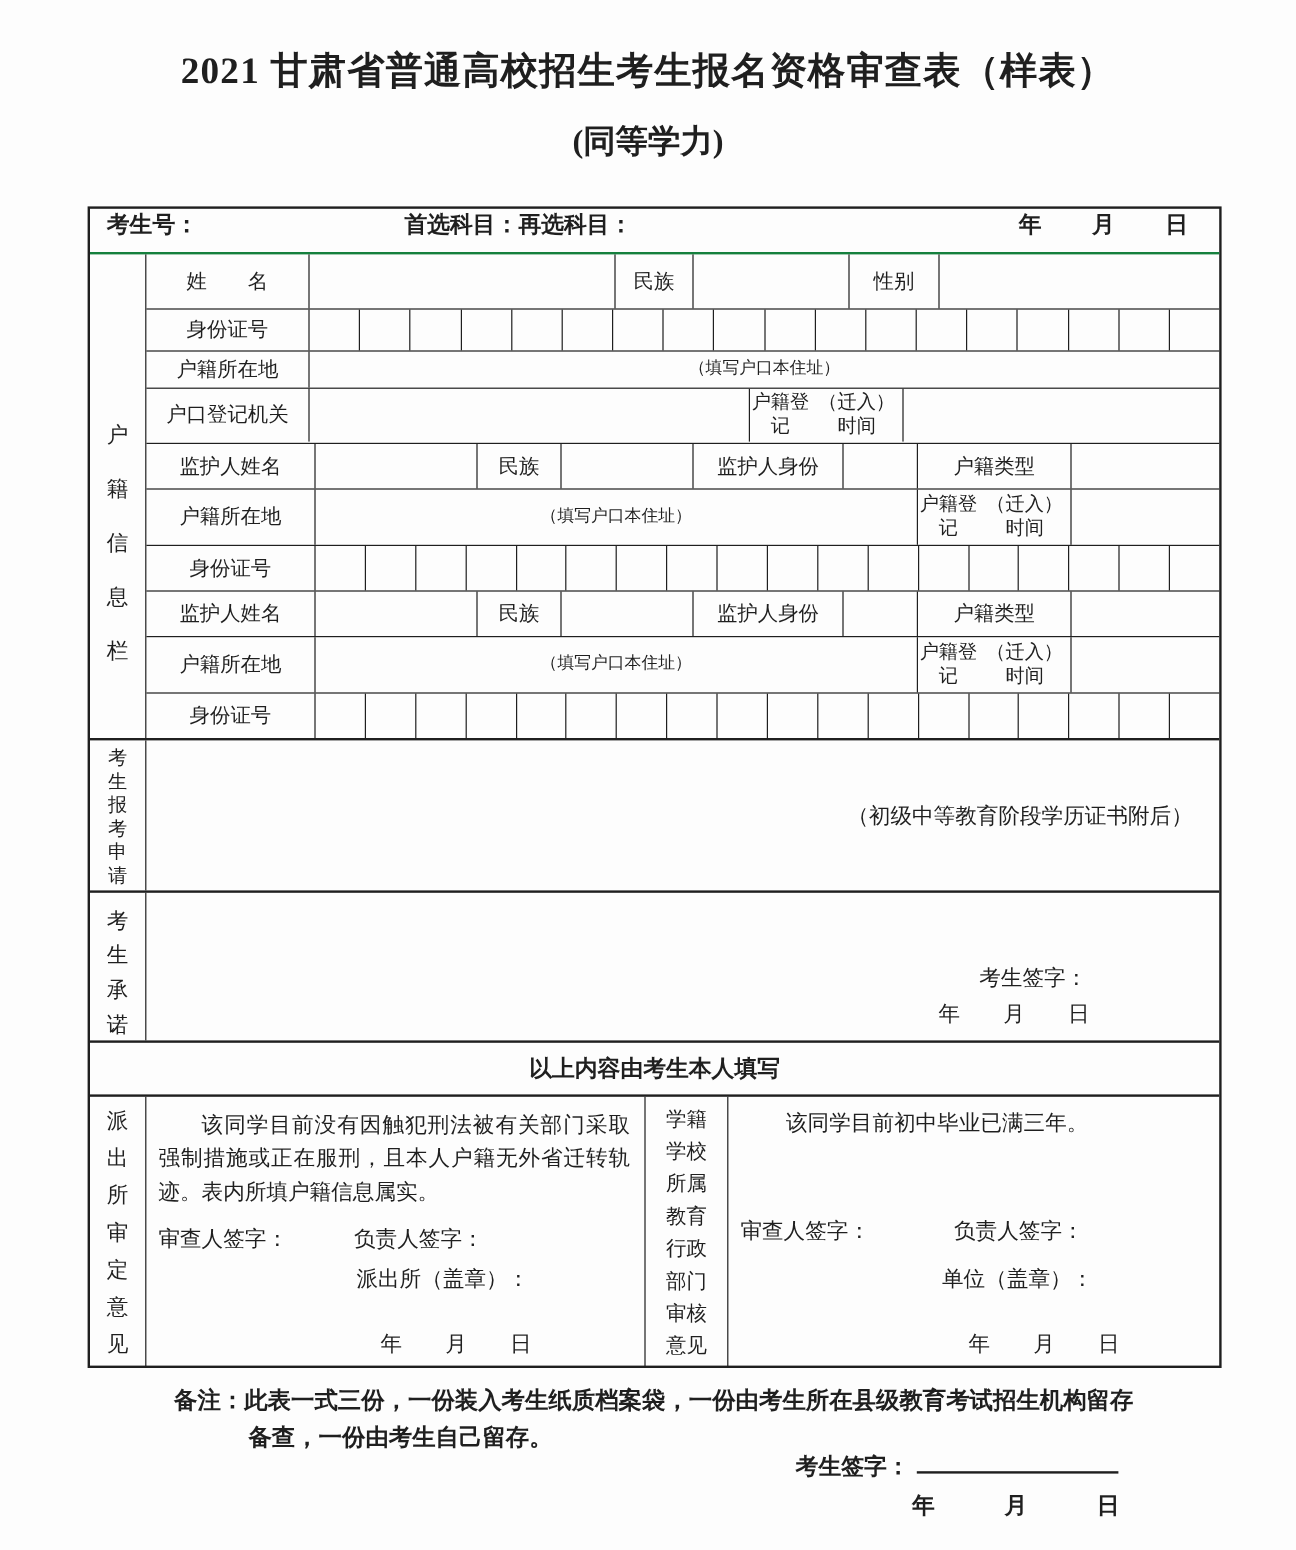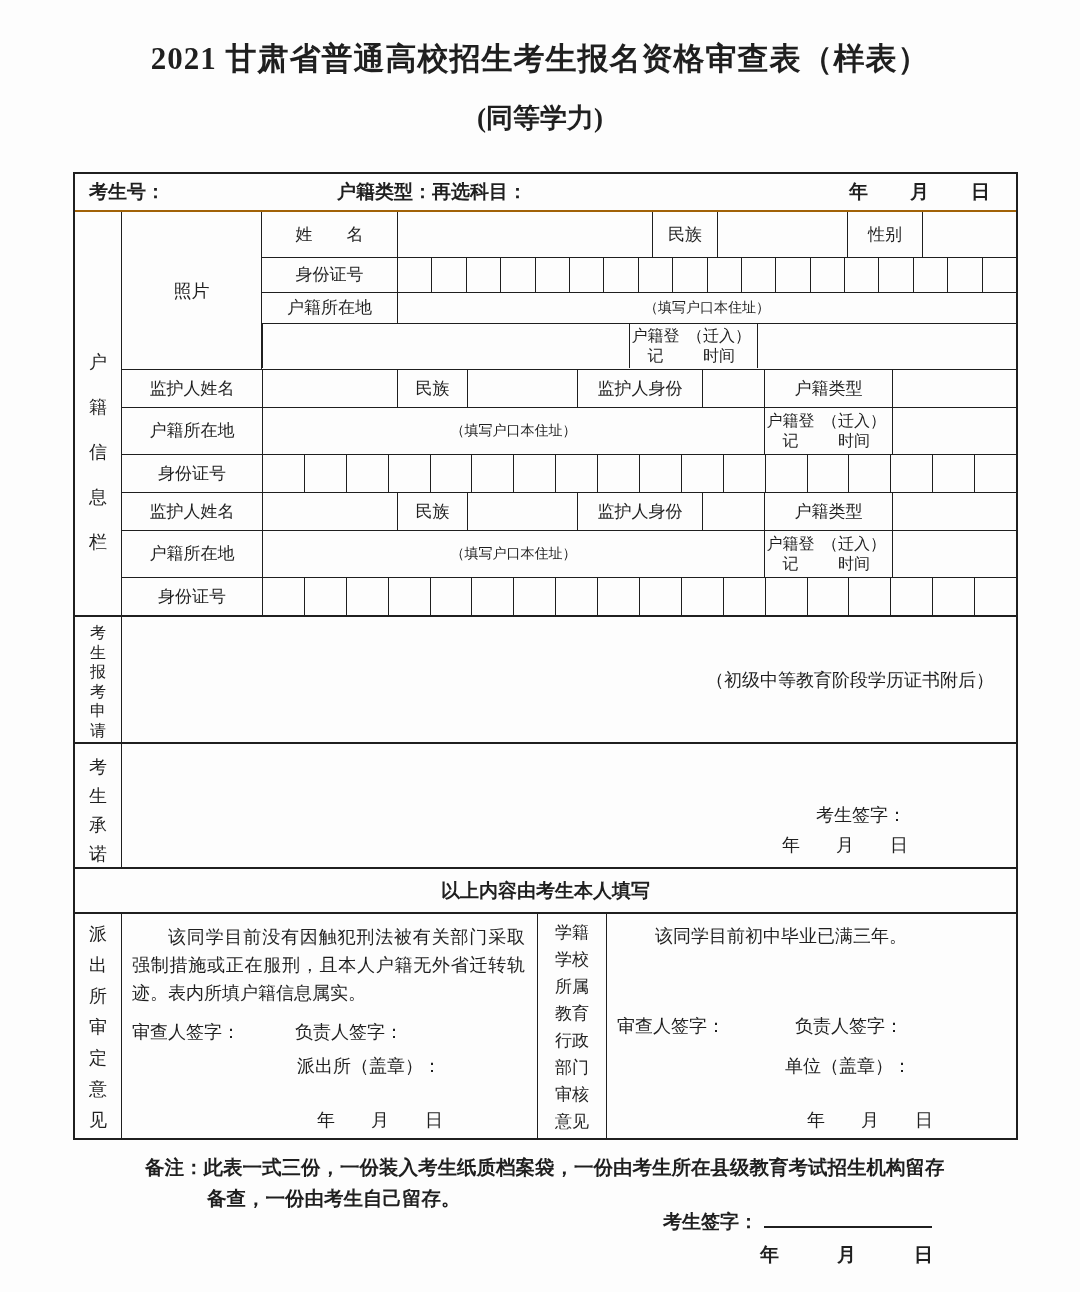--- a/index.html
+++ b/index.html
@@ -7,21 +7,21 @@
     font-family:"Liberation Serif","DejaVu Serif",serif; }
   .page { position:relative; width:1080px; height:1292px; overflow:hidden; }
 
   .title { text-align:center; margin-top:38px; font-size:31px; font-weight:bold; letter-spacing:1px; }
   .subtitle { text-align:center; margin-top:20px; font-size:27px; font-weight:bold; }
 
   .ftable { position:absolute; left:73px; top:172px; width:945px; height:968px;
     border:2px solid #1f1f1f; }
 
   
-  .topbar { display:flex; align-items:center; height:38px; border-bottom:2px solid #a16207;
+  .topbar { display:flex; height:38px; border-bottom:2px solid #15803d;
     font-size:19px; font-weight:bold; }
   .topbar .t1{ margin-left:14px; } .topbar .t2{ margin-left:172px; } .topbar .t3{ }
   .topbar .dgrp{ margin-left:auto; padding-right:26px; display:flex; gap:42px; }
 
   
   .hh { display:flex; height:403px; }
   .vlabel { border-right:1px solid #1f1f1f; display:flex; flex-direction:column;
     align-items:center; font-size:18px; }
   .hh-label { width:47px; padding-top:128px; line-height:45px; }
   .hh-body { flex:1; display:flex; flex-direction:column; }
@@ -93,41 +93,40 @@
 <body>
 <div class="page">
 
 <div class="title">2021 甘肃省普通高校招生考生报名资格审查表（样表）</div>
 <div class="subtitle">(同等学力)</div>
 
 <div class="ftable">
 
   <div class="topbar">
     <span class="t1">考生号：</span>
-    <span class="t2">户籍类型：</span>
+    <span class="t2">首选科目：</span>
     <span class="t3">再选科目：</span>
     <span class="dgrp">
       <span>年</span>
       <span>月</span>
       <span>日</span>
     </span>
   </div>
 
   <div class="hh">
     <div class="vlabel hh-label">
           <span class="vch">户</span>
           <span class="vch">籍</span>
           <span class="vch">信</span>
           <span class="vch">息</span>
           <span class="vch">栏</span>
         </div>
     <div class="hh-body">
 
       <div class="photo-group">
-        <div class="photo-cell">照片</div>
         <div class="pg-rows">
           <div class="trow r1 first">
             <div class="cell nb" style="width:135px">姓　　名</div>
             <div class="cell" style="width:255px"></div>
             <div class="cell" style="width:65px">民族</div>
             <div class="cell" style="width:130px"></div>
             <div class="cell" style="width:75px">性别</div>
             <div class="cell" style="flex:1"></div>
           </div>
           <div class="trow r2">
@@ -151,20 +150,21 @@
                   <div class="idcell"></div>
                   <div class="idcell"></div>
                   <div class="idcell"></div>
                 </div>
           </div>
           <div class="trow r3">
             <div class="cell nb" style="width:135px">户籍所在地</div>
             <div class="cell hint" style="flex:1">（填写户口本住址）</div>
           </div>
           <div class="trow r4">
+            <div class="cell nb" style="width:135px">户口登记机关</div>
             <div class="cell" style="width:367px"></div>
             <div class="cell small2" style="width:128px">
                   <span class="vch">户籍登记</span>
                   <span class="vch">（迁入）时间</span>
                 </div>
             <div class="cell" style="flex:1"></div>
           </div>
         </div>
       </div>
 

